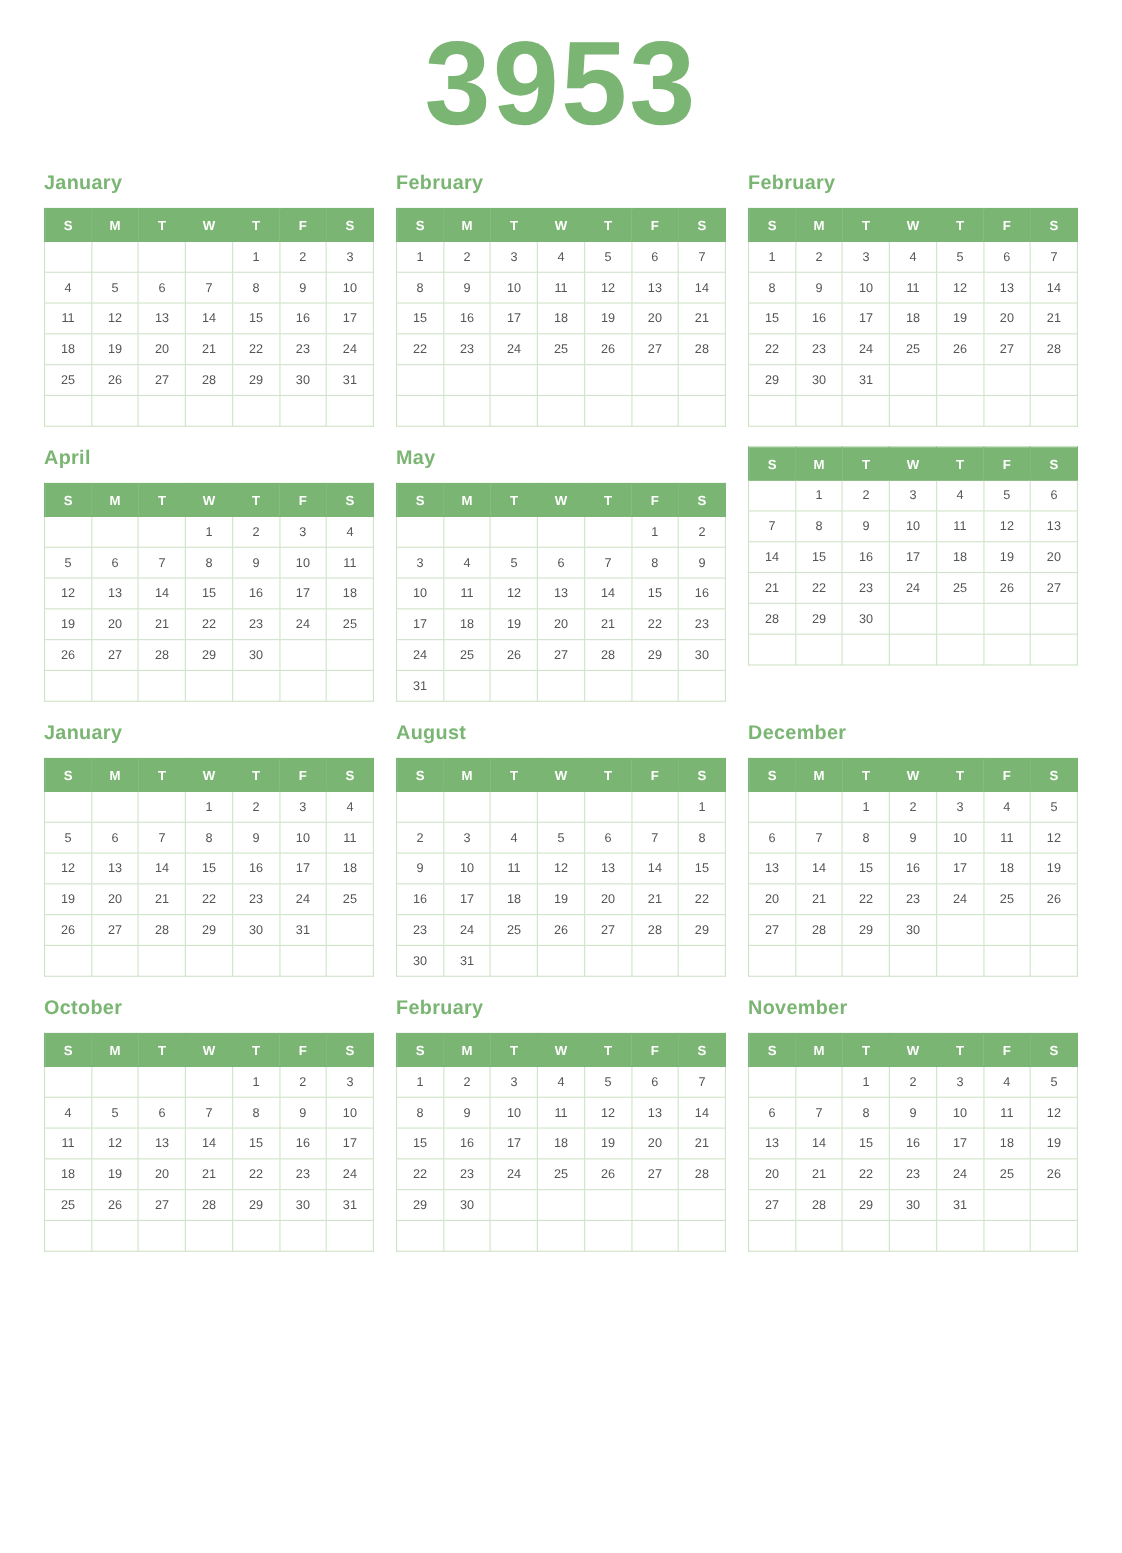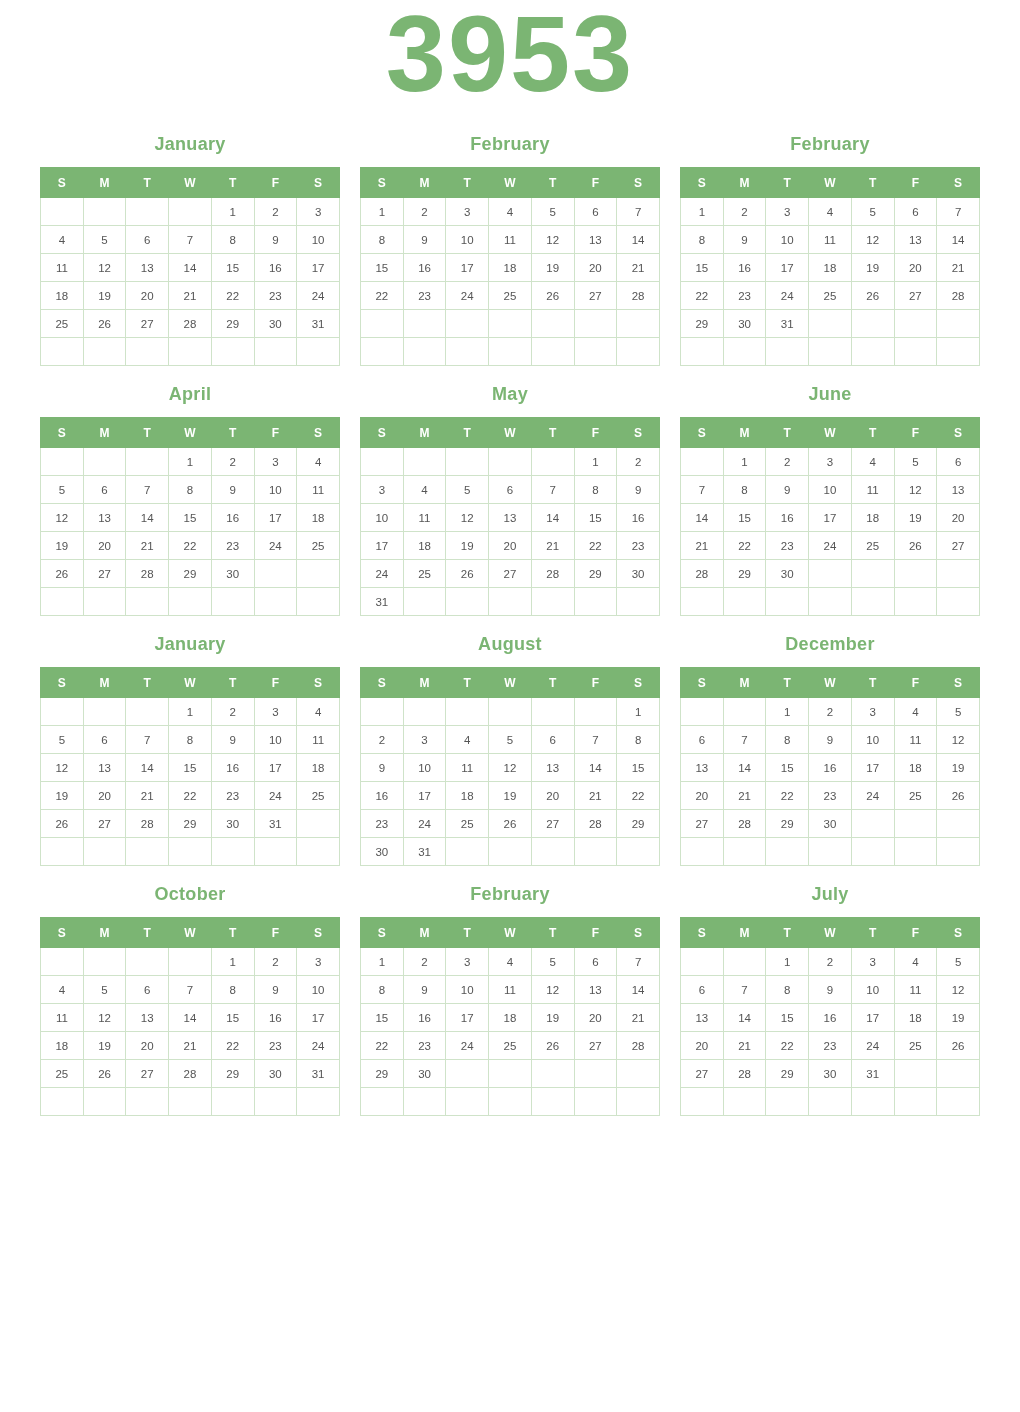--- a/index.html
+++ b/index.html
@@ -20,36 +20,37 @@
     box-sizing: border-box;
     padding: 0;
   }
   .year-title {
     text-align: center;
     color: #7bb573;
     font-size: 108px;
     font-weight: bold;
     letter-spacing: 2px;
     line-height: 1;
+    padding-top: 22px;
     margin: 0 0 26px 0;
   }
   .grid {
     display: grid;
     grid-template-columns: repeat(3, 320px);
     justify-content: center;
     column-gap: 0px;
     row-gap: 0px;
     padding: 0 30px;
   }
   .month {
     width: 300px;
     margin: 0 10px 18px 10px;
   }
   .month-name {
-    text-align: center;
+    text-align: left;
     color: #7bb573;
     font-size: 18px;
     font-weight: bold;
     margin-bottom: 12px;
     letter-spacing: 0.3px;
   }
   table.cal {
     border-collapse: collapse;
     width: 300px;
     table-layout: fixed;
@@ -437,21 +438,20 @@
               <td class="empty"></td>
               <td class="empty"></td>
               <td class="empty"></td>
               <td class="empty"></td>
               <td class="empty"></td>
             </tr>
           </tbody>
         </table>
       </div>
       <div class="month">
-        <div class="month-name">June</div>
         <table class="cal">
           <thead>
             <tr>
               <th>S</th>
               <th>M</th>
               <th>T</th>
               <th>W</th>
               <th>T</th>
               <th>F</th>
               <th>S</th>
@@ -869,21 +869,21 @@
               <td class="empty"></td>
               <td class="empty"></td>
               <td class="empty"></td>
               <td class="empty"></td>
               <td class="empty"></td>
             </tr>
           </tbody>
         </table>
       </div>
       <div class="month">
-        <div class="month-name">July</div>
+        <div class="month-name">November</div>
         <table class="cal">
           <thead>
             <tr>
               <th>S</th>
               <th>M</th>
               <th>T</th>
               <th>W</th>
               <th>T</th>
               <th>F</th>
               <th>S</th>

